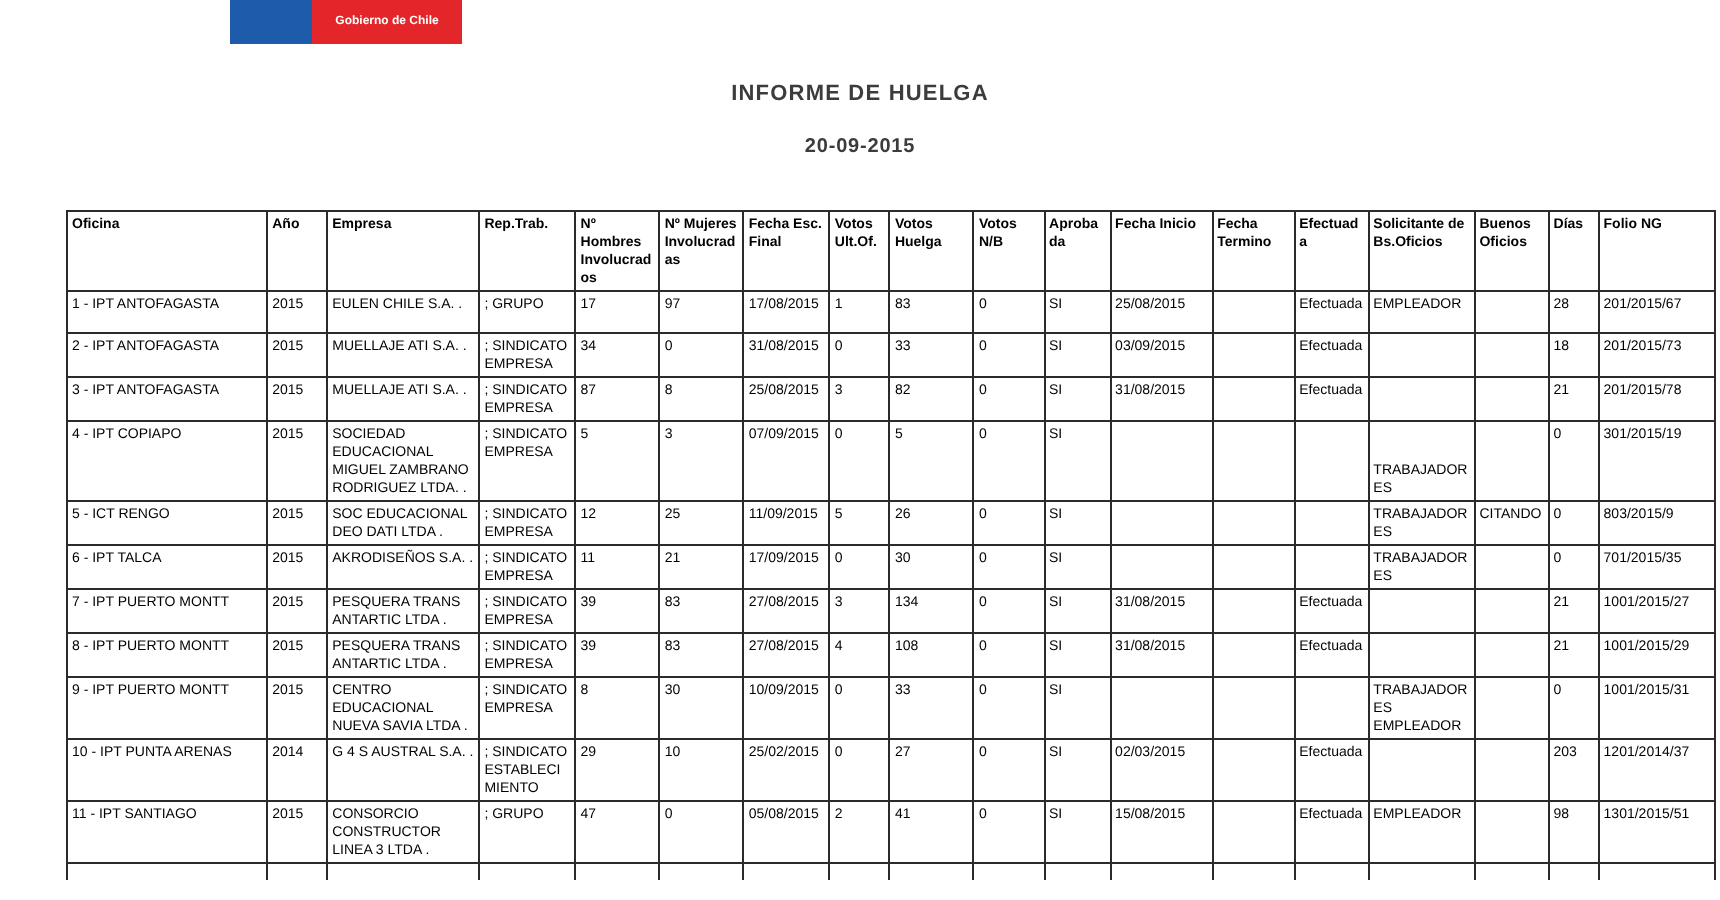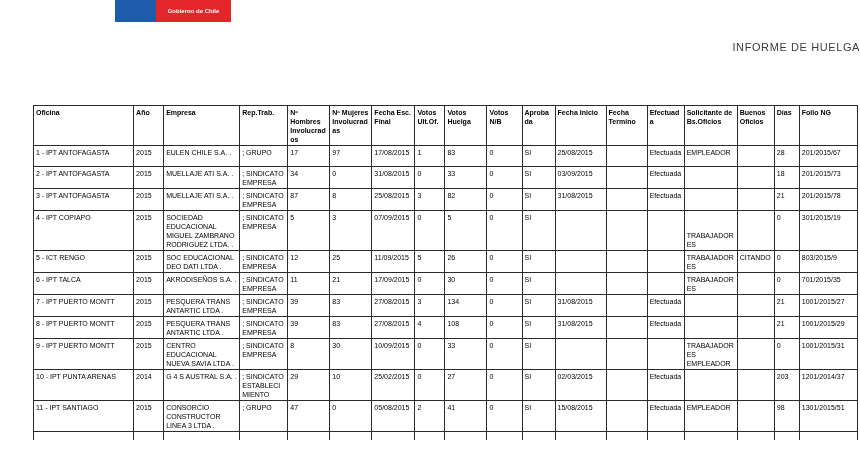--- a/index.html
+++ b/index.html
@@ -15,21 +15,21 @@
   
   .logo { position: absolute; left: 115px; top: 0; height: 22px; display: flex; }
   .logo-blue { width: 41px; height: 22px; }
   .logo-red  { width: 75px; height: 22px; display: flex; align-items: center; justify-content: center; }
   .logo-red span {
     color: #fff; font-size: 6px; font-weight: bold; white-space: nowrap;
   }
 
   .title {
     position: absolute; top: 41px; left: 0; width: 860px;
-    text-align: right; font-size: 11px; font-weight: normal;
+    text-align: center; font-size: 11px; font-weight: bold;
     color: #3c3c3c; letter-spacing: 0.6px;
   }
   .date {
     position: absolute; top: 68px; left: 0; width: 860px;
     text-align: center; font-size: 10px; font-weight: bold;
     color: #3c3c3c; letter-spacing: 0.4px;
   }
 
   table.report {
     position: absolute; top: 105px; left: 33px;
@@ -66,20 +66,21 @@
 <div class="page">
 
   <div class="logo">
     <div class="logo-blue" style="background: rgb(30, 91, 171);"></div>
     <div class="logo-red" style="background: rgb(227, 38, 41);">
       <span>Gobierno de Chile</span>
     </div>
   </div>
 
   <div class="title">INFORME DE HUELGA</div>
+  <div class="date">20-09-2015</div>
 
   <table class="report">
     <colgroup>
       <col class="c0">
         <col class="c1">
         <col class="c2">
         <col class="c3">
         <col class="c4">
       <col class="c5">
         <col class="c6">

